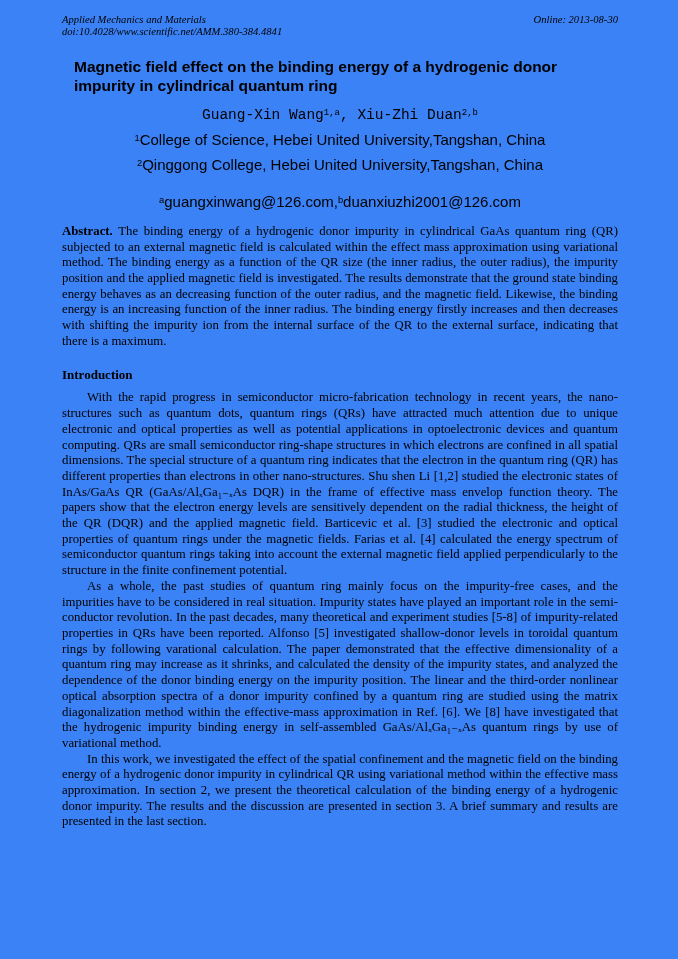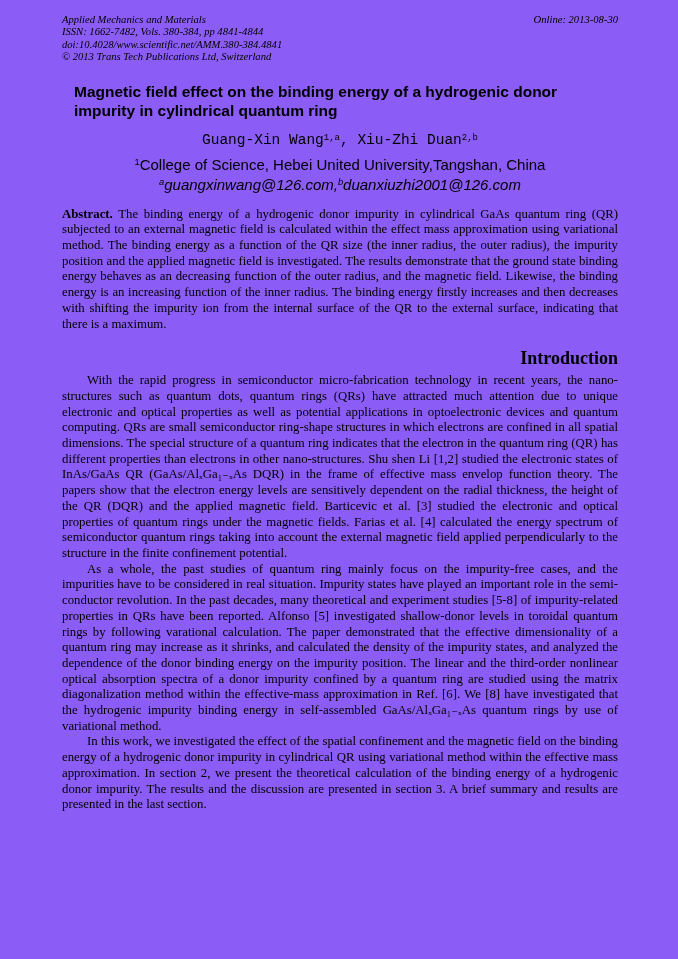--- a/index.html
+++ b/index.html
@@ -9,21 +9,21 @@
     height: 959px;
     font-family: "Liberation Serif", "DejaVu Serif", serif;
     color: #000000;
     overflow: hidden;
   }
   .page {
     position: relative;
     width: 678px;
     height: 959px;
     padding: 14px 60px 0 62px;
-    background: #8b5cf6;
+    background: #3b82f6;
   }
   
   .header {
     display: flex;
     justify-content: space-between;
     align-items: flex-start;
     font-style: italic;
     font-size: 10.6px;
     line-height: 12.4px;
   }
@@ -47,21 +47,21 @@
     line-height: 18px;
   }
   .affiliation, .emails {
     text-align: center;
     font-family: "Liberation Sans", sans-serif;
     font-size: 15px;
     line-height: 14px;
   }
   .affiliation-1 { margin-top: 9px; }
   .affiliation-2 { margin-top: 11px; }
-  .emails { margin-top: 6px; font-style: italic; }
+  .emails { margin-top: 23px; }
   .sup {
     font-size: 62%;
     position: relative;
     top: -0.45em;
     line-height: 0;
   }
   
   .keywords {
     margin-top: 20px;
     font-family: "Liberation Sans", sans-serif;
@@ -74,53 +74,51 @@
     margin-top: 15px;
     font-size: 12.8px;
     line-height: 15.7px;
     text-align: justify;
   }
   .abstract .label { font-weight: bold; }
   
   .section-heading {
     margin-top: 18px;
     font-weight: bold;
-    font-size: 18px;
+    font-size: 13px;
     line-height: 16px;
-    text-align: right;
   }
   .body-paragraph {
     font-size: 12.8px;
     line-height: 15.7px;
     text-align: justify;
     text-indent: 25px;
   }
   .first-paragraph { margin-top: 7px; }
 </style>
 </head>
 <body>
 
 <div class="page">
 
   <div class="header">
     <div class="header-left">
       <div>Applied Mechanics and Materials</div>
-      <div>ISSN: 1662-7482, Vols. 380-384, pp 4841-4844</div>
       <div>doi:10.4028/www.scientific.net/AMM.380-384.4841</div>
-      <div>© 2013 Trans Tech Publications Ltd, Switzerland</div>
     </div>
     <div class="header-right">Online: 2013-08-30</div>
   </div>
 
   <h1 class="title">Magnetic field effect on the binding energy of a hydrogenic donor impurity in cylindrical quantum ring</h1>
 
   <div class="authors"><span>Guang-Xin Wang</span><span class="sup">1,a</span><span>, Xiu-Zhi Duan</span><span class="sup">2,b</span></div>
 
   <div class="affiliation affiliation-1"><span class="sup">1</span><span>College of Science, Hebei United University,Tangshan, China</span></div>
 
+  <div class="affiliation affiliation-2"><span class="sup">2</span><span>Qinggong College, Hebei United University,Tangshan, China</span></div>
 
   <div class="emails"><span class="sup">a</span><span>guangxinwang@126.com,</span><span class="sup">b</span><span>duanxiuzhi2001@126.com</span></div>
 
 
   <p class="abstract"><span class="label">Abstract.</span>
     <span>The binding energy of a hydrogenic donor impurity in cylindrical GaAs quantum ring (QR) subjected to an external magnetic field is calculated within the effect mass approximation using variational method. The binding energy as a function of the QR size (the inner radius, the outer radius), the impurity position and the applied magnetic field is investigated. The results demonstrate that the ground state binding energy behaves as an decreasing function of the outer radius, and the magnetic field. Likewise, the binding energy is an increasing function of the inner radius. The binding energy firstly increases and then decreases with shifting the impurity ion from the internal surface of the QR to the external surface, indicating that there is a maximum.</span></p>
 
   <h2 class="section-heading">Introduction</h2>
 
   <p class="body-paragraph first-paragraph">With the rapid progress in semiconductor micro-fabrication technology in recent years, the nano-structures such as quantum dots, quantum rings (QRs) have attracted much attention due to unique electronic and optical properties as well as potential applications in optoelectronic devices and quantum computing. QRs are small semiconductor ring-shape structures in which electrons are confined in all spatial dimensions. The special structure of a quantum ring indicates that the electron in the quantum ring (QR) has different properties than electrons in other nano-structures. Shu shen Li [1,2] studied the electronic states of InAs/GaAs QR (GaAs/AlₓGa₁₋ₓAs DQR) in the frame of effective mass envelop function theory. The papers show that the electron energy levels are sensitively dependent on the radial thickness, the height of the QR (DQR) and the applied magnetic field. Barticevic et al. [3] studied the electronic and optical properties of quantum rings under the magnetic fields. Farias et al. [4] calculated the energy spectrum of semiconductor quantum rings taking into account the external magnetic field applied perpendicularly to the structure in the finite confinement potential.</p>

